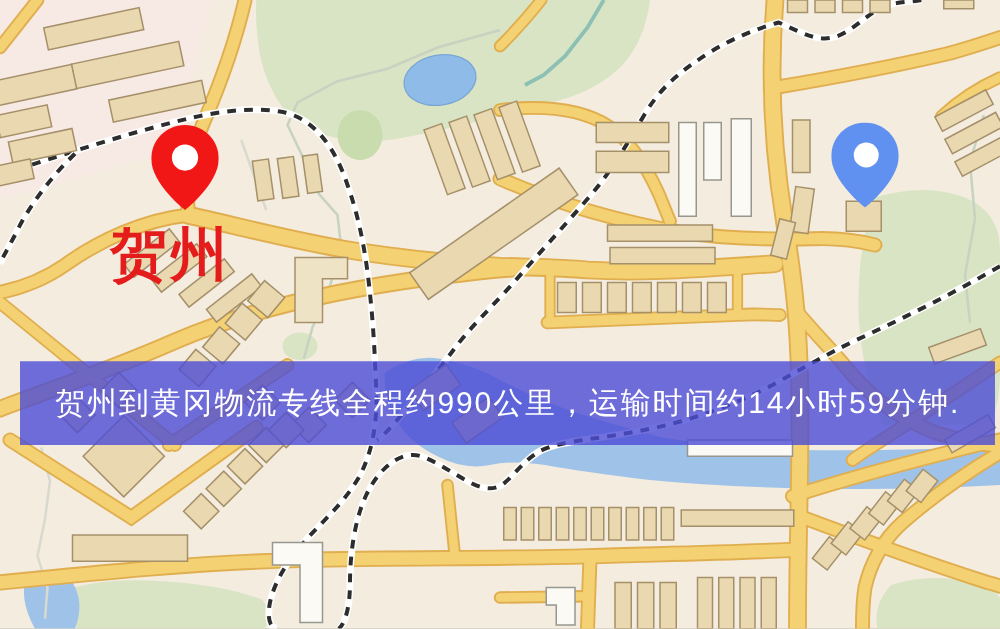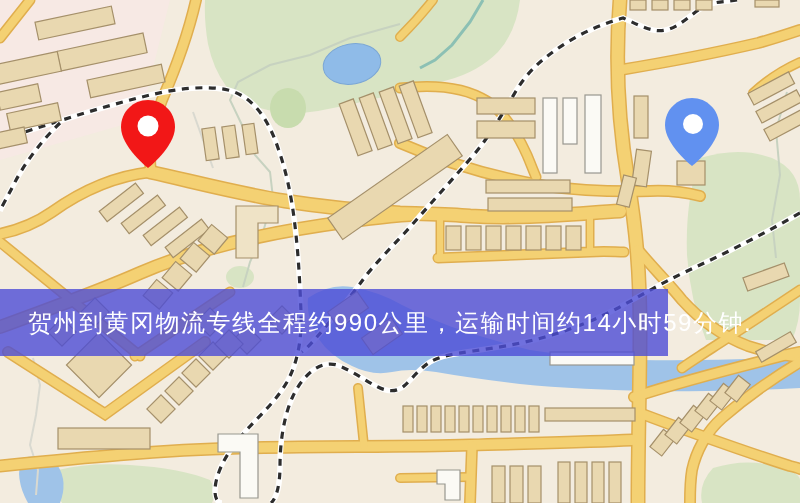--- a/index.html
+++ b/index.html
@@ -22,21 +22,21 @@
   .rail-w{fill:none;stroke:#ffffff;stroke-width:5.5;}
   .rail-d{fill:none;stroke:var(--railway,#2d2d2d);stroke-width:3.2;stroke-dasharray:7 6.5;}
   .bldg{fill:var(--building,#e9d8b0);stroke:#a5906a;stroke-width:1.2;}
   .bldg-w{fill:#fbfaf5;stroke:#98978f;stroke-width:1.2;}
   .bldg-l{fill:#efe3c6;stroke:#a5906a;stroke-width:1.2;}
   .pin{position:absolute;width:54px;height:68px;cursor:pointer;}
   .city-label{
     position:absolute;font-size:46px;font-weight:700;line-height:1;
     letter-spacing:2px;white-space:nowrap;
   }
-  .banner{position:absolute;left:0;top:289px;width:668px;height:67px;}
+  .banner{position:absolute;left:16px;top:289px;width:780px;height:67px;}
   .banner-bg{position:absolute;left:0;top:0;right:0;bottom:0;opacity:.8;}
   .banner-text{
     position:absolute;left:28px;top:0;height:67px;line-height:67px;
     font-size:24px;letter-spacing:1.5px;white-space:nowrap;
   }
 </style>
 </head>
 <body>
 
 <div class="stage">
@@ -252,20 +252,21 @@
       <rect class="bldg" x="609" y="462" width="12" height="41"></rect>
     </g>
   </svg>
 
   <svg class="pin" style="left:121px;top:100px;" viewBox="0 0 54 68">
     <g>
       <path d="M27 0 C12 0 0 12 0 27 C0 47 27 68 27 68 C27 68 54 47 54 27 C54 12 42 0 27 0 Z" fill="#f21717"></path>
       <circle cx="27" cy="26" r="10.5" fill="#ffffff"></circle>
     </g>
   </svg>
+  <div class="city-label" style="left: 88px; top: 180px; color: rgb(228, 28, 28);">贺州</div>
 
   <svg class="pin" style="left:665px;top:98px;" viewBox="0 0 54 68">
     <g>
       <path d="M27 0 C12 0 0 12 0 27 C0 47 27 68 27 68 C27 68 54 47 54 27 C54 12 42 0 27 0 Z" fill="#6191f0"></path>
       <circle cx="28" cy="26" r="10" fill="#ffffff"></circle>
     </g>
   </svg>
 
   <div class="banner">
     <div class="banner-bg" style="background-color: rgb(76, 76, 214);"></div>

